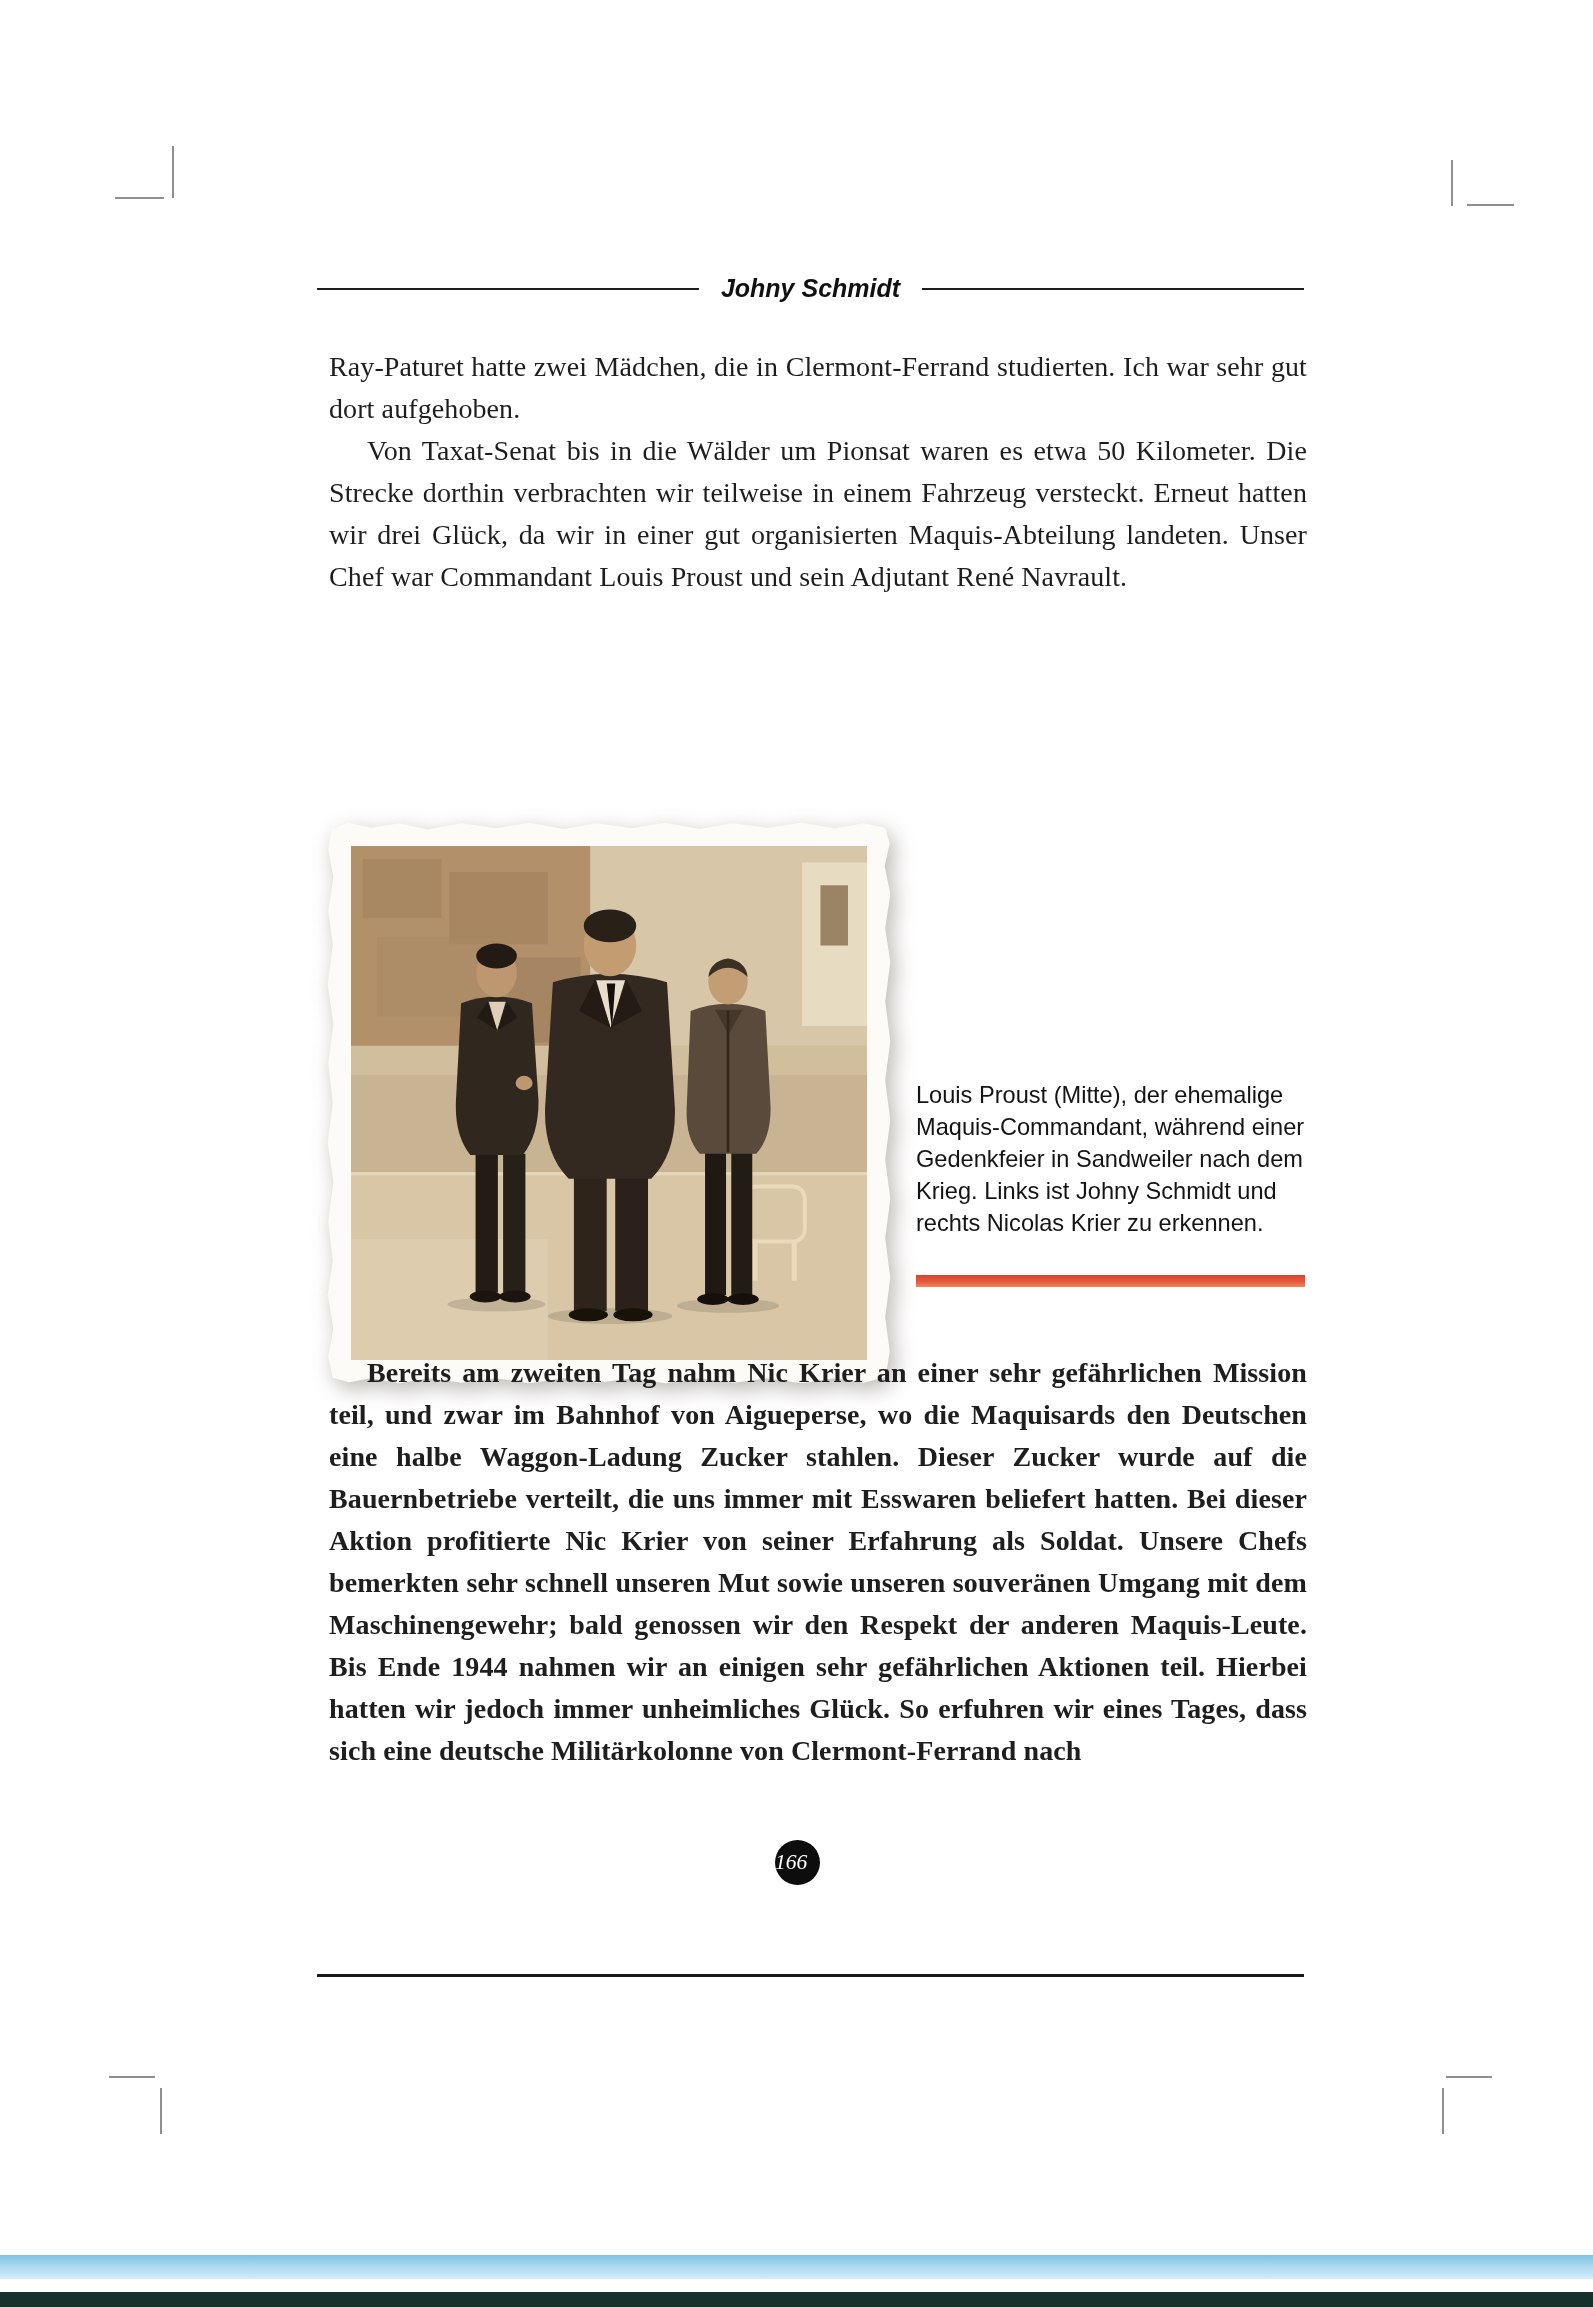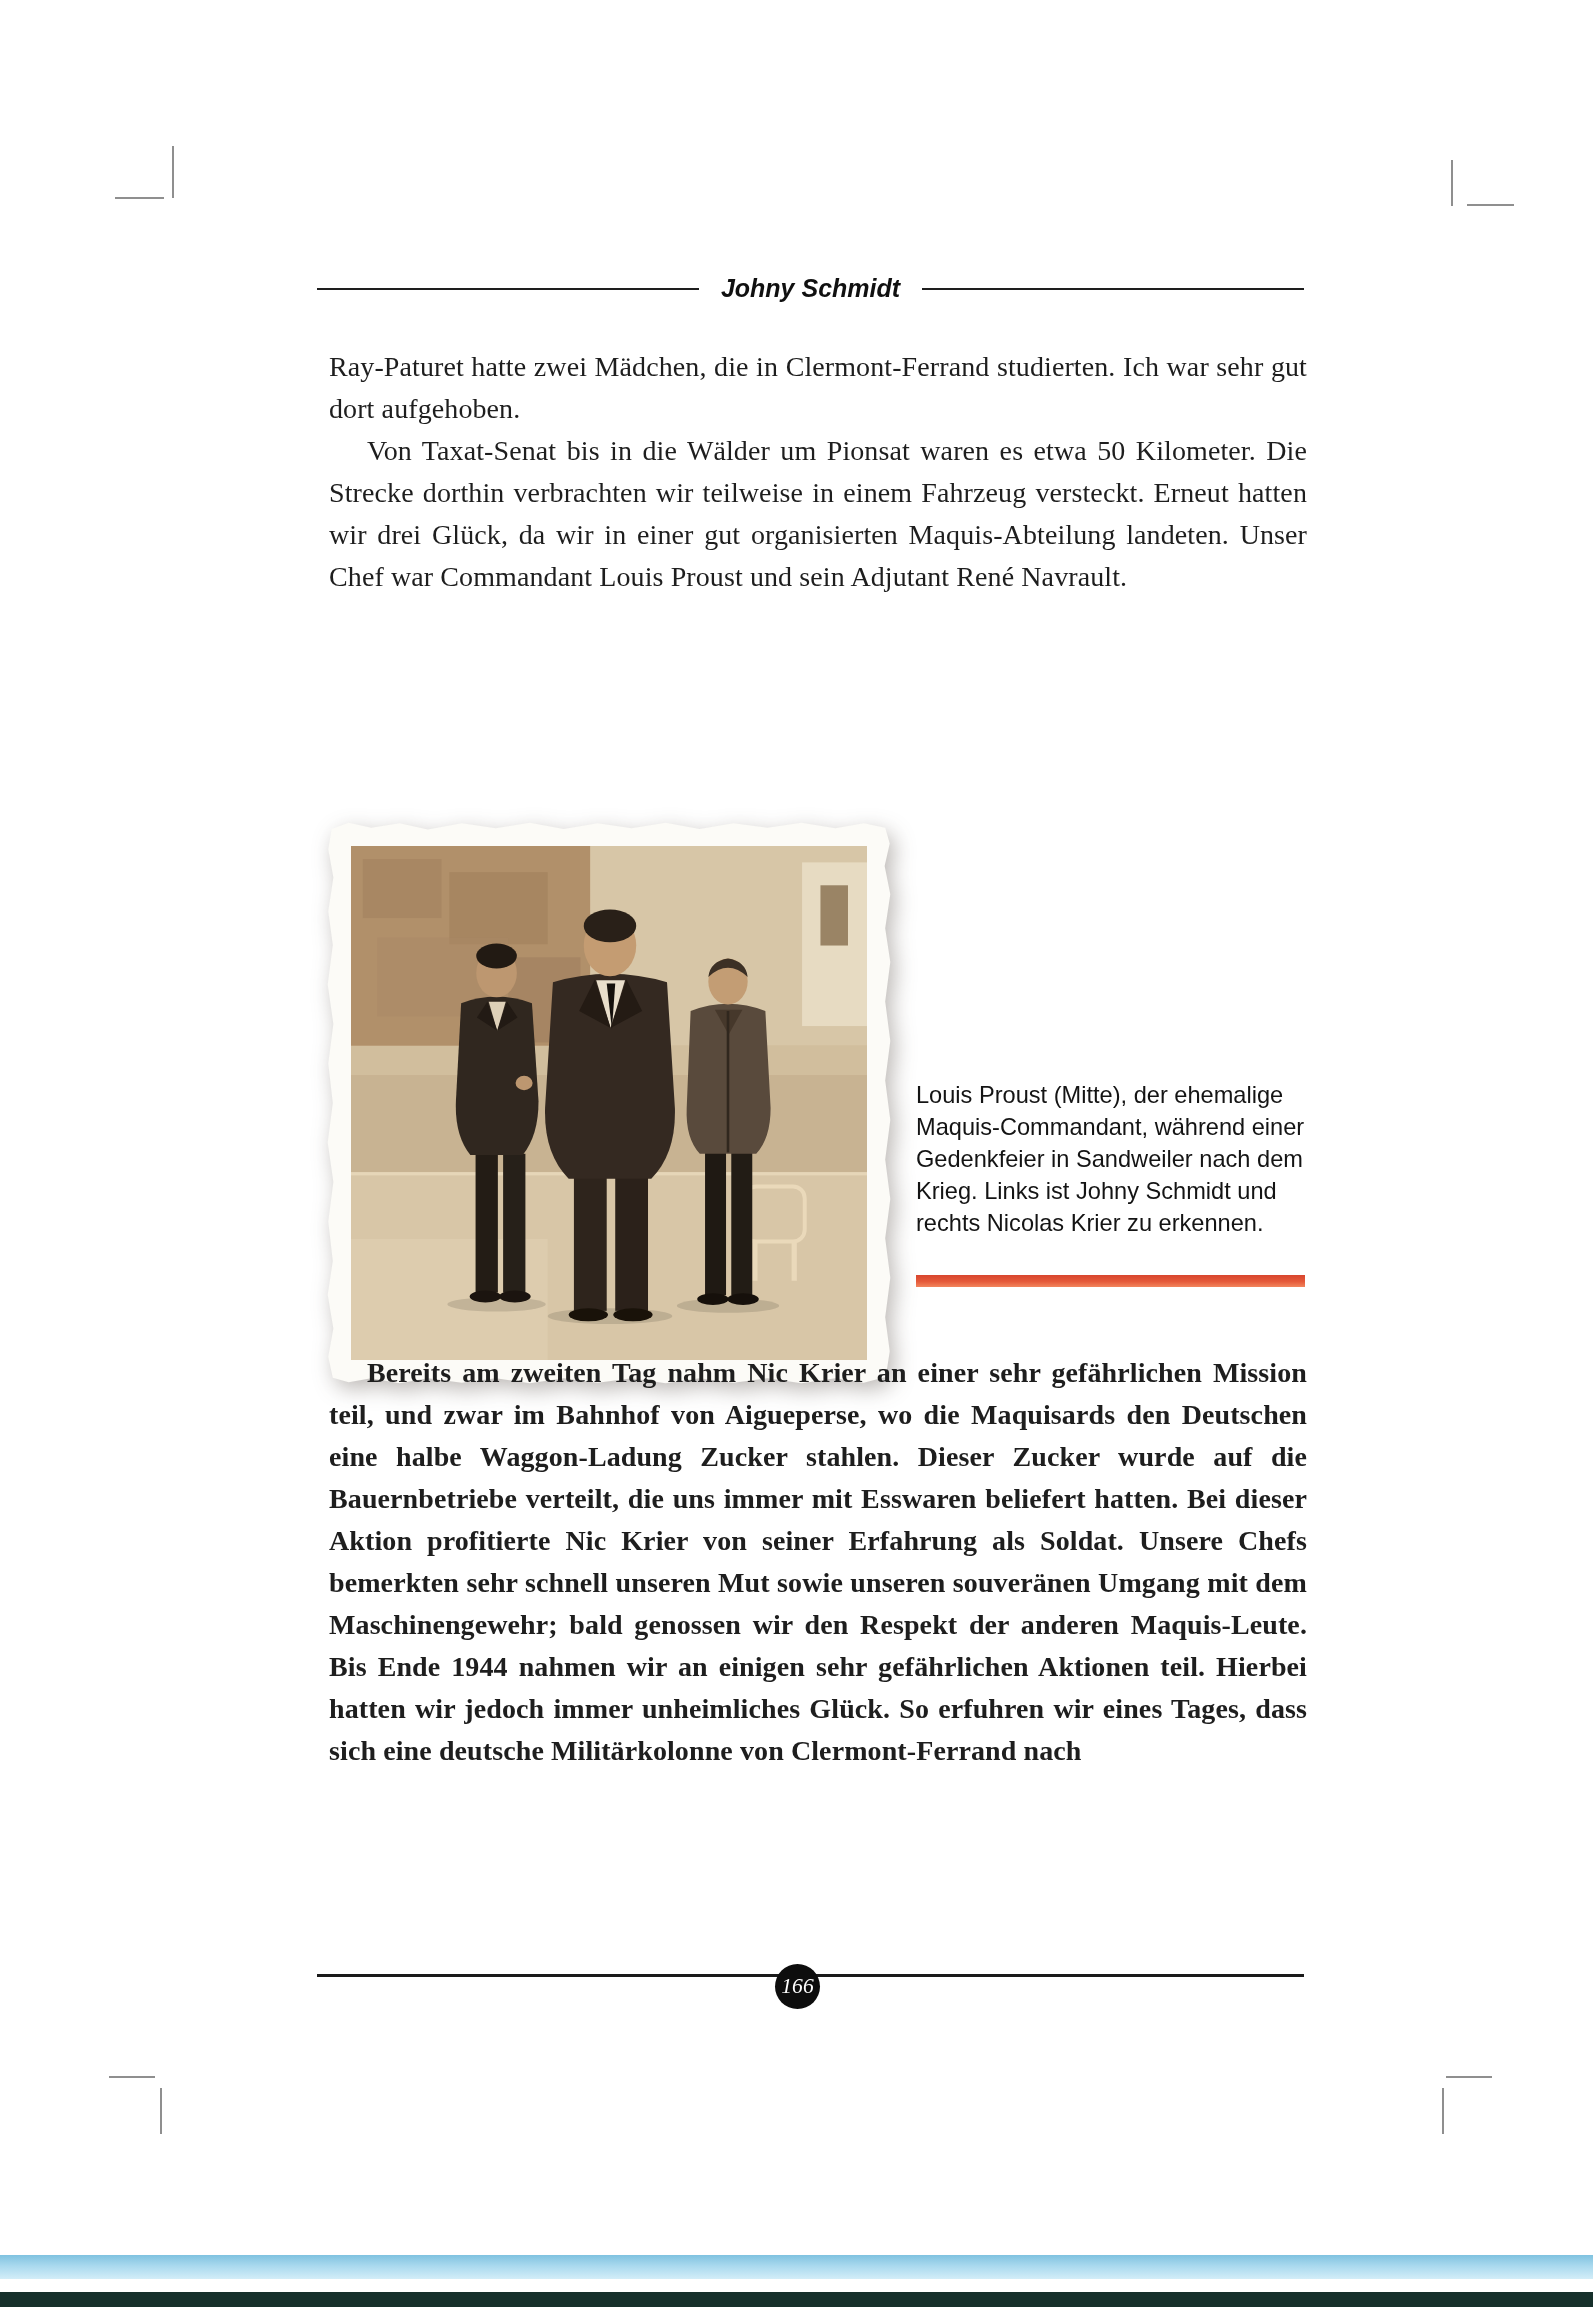--- a/index.html
+++ b/index.html
@@ -76,23 +76,23 @@
     position: absolute; left: 916px; top: 1275px; width: 389px; height: 11.8px;
     background: linear-gradient(to bottom, #d8452e 0%, #e55a3a 55%, #f2855d 100%);
   }
 
   
   .footer-rule {
     position: absolute; left: 317px; top: 1974px; width: 987px; height: 2.6px;
     background: #1a1a1a;
   }
   .page-badge {
-    position: absolute; left: 775px; top: 1964px; width: 45px; height: 45px;
+    position: absolute; left: 775px; top: 1840px; width: 45px; height: 45px;
     background: #0d0d0d; border-radius: 50%;
-    display: flex; align-items: center; justify-content: center;
+    display: flex; align-items: center; justify-content: flex-start;
     color: #ffffff; font-style: italic; font-size: 21.6px;
     font-family: "Liberation Serif", serif;
   }
 
   
   .band-blue {
     position: absolute; left: 0; top: 2255px; width: 1594px; height: 23.6px;
     background: linear-gradient(to bottom, #7fc2e0 0%, #a9d9ee 45%, #d3edf8 100%);
   }
   .band-dark {

